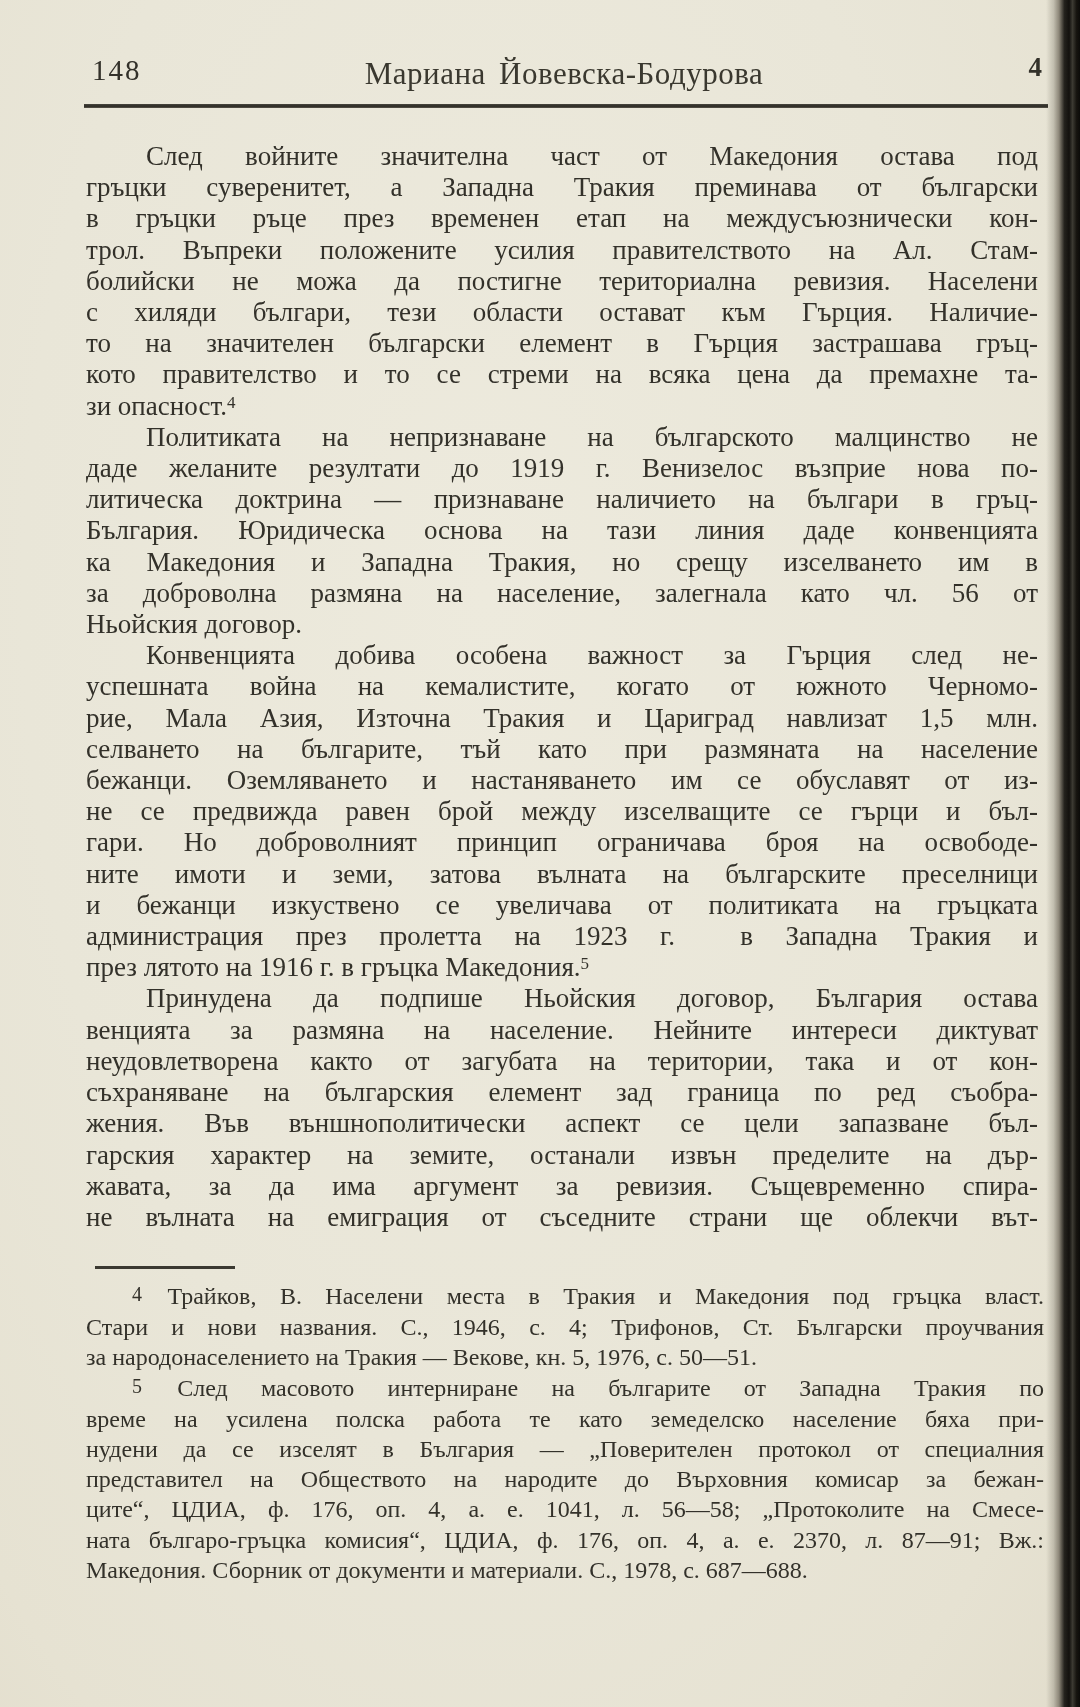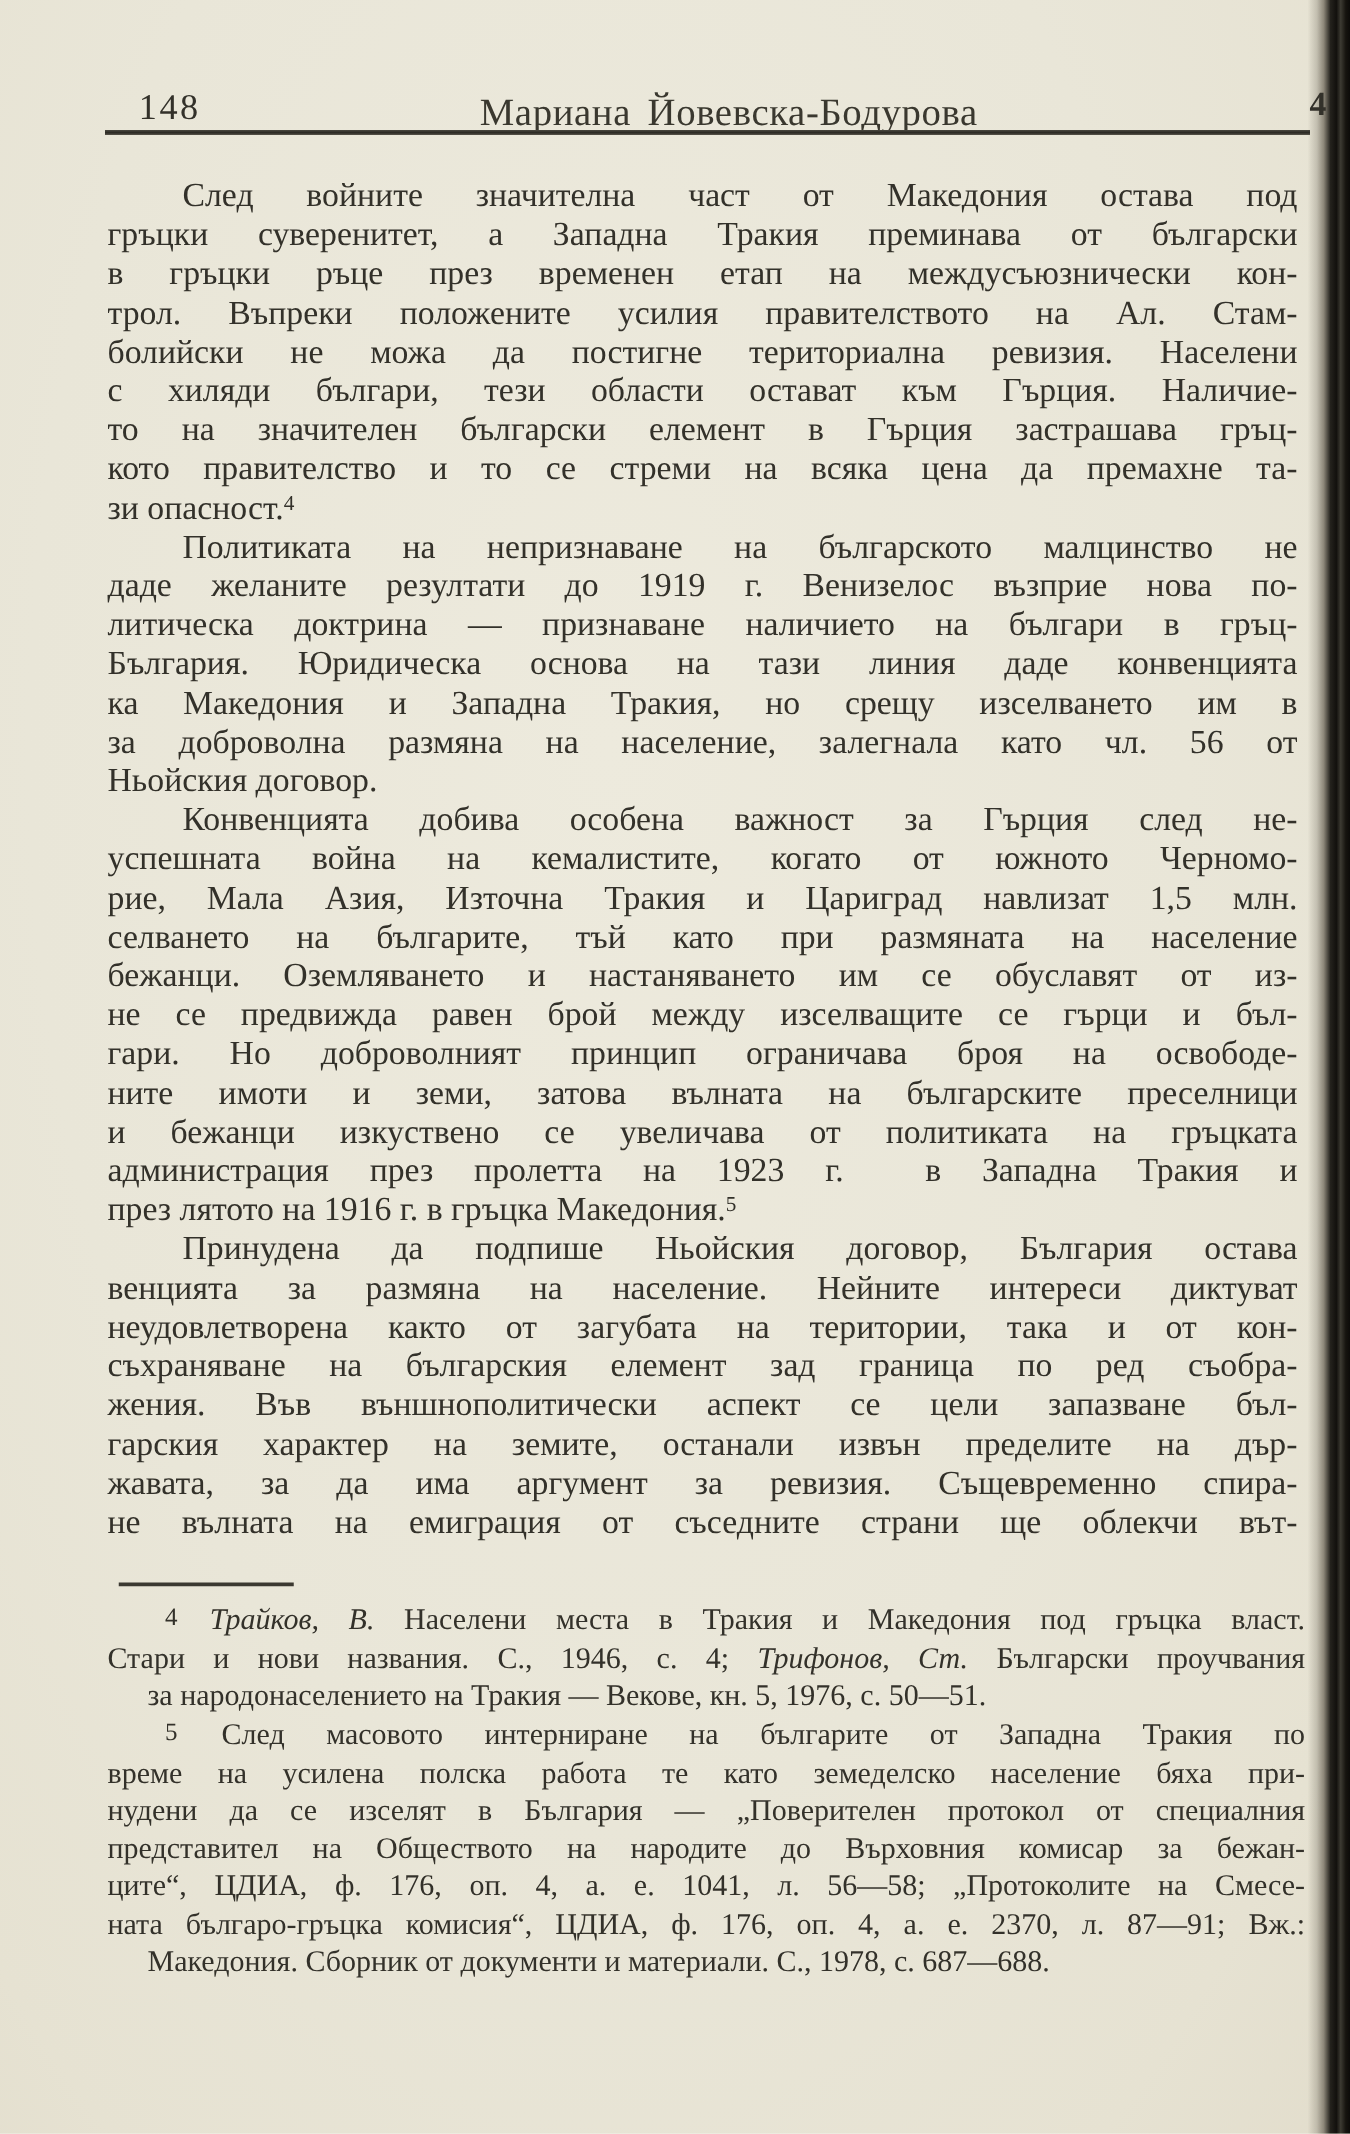--- a/index.html
+++ b/index.html
@@ -12,41 +12,41 @@
     font-family: "Liberation Serif", "DejaVu Serif", serif;
     color: #33312a;
   }
   .scan-edge {
     position: absolute; top: 0; right: 0; width: 34px; height: 100%;
     background: linear-gradient(to right,
       rgba(110,105,92,0) 0%, rgba(110,105,92,0.30) 22%,
       #8d8779 38%, #24221d 54%, #12100d 68%,
       #3c3a32 78%, #16140f 90%, #0c0b09 100%);
   }
-  .header { position: absolute; top: 68px; left: 86px; width: 956px; height: 38px; margin-left: 19px; }
+  .header { position: absolute; top: 52px; left: 86px; width: 956px; height: 38px; }
   .pagenum { position: absolute; left: 6px; top: 2px; font-size: 29px; letter-spacing: 2px; }
   .runtitle {
     position: absolute; left: 0; right: 0; top: 4px; text-align: center;
     font-size: 31px; letter-spacing: 0.5px; word-spacing: 5px; color: #3a382f;
   }
   .corner { position: absolute; right: 0px; top: 0px; font-size: 27px; font-weight: bold; }
   .rule {
     position: absolute; left: 84px; top: 104px; width: 964px; height: 4px;
     background: linear-gradient(to bottom, #4a4840 0%, #2b2923 55%, #5a564c 100%);
   }
   .body-text { position: absolute; left: 86px; top: 141px; width: 952px; font-size: 27px; line-height: 31.2px; }
   .bline { text-align: justify; text-align-last: justify; }
   .bline.first { text-indent: 60px; }
   .bline.plast { text-align-last: left; }
   .fnsep { position: absolute; left: 95px; top: 1266px; width: 140px; height: 3px; background: #3b3931; }
   .footnotes { position: absolute; left: 86px; top: 1281px; width: 958px; font-size: 24px; line-height: 30.2px; }
   .fline { text-align: justify; text-align-last: justify; }
   .fline.first { text-indent: 46px; }
-  .fline.plast { text-align-last: left; margin-left: 32px; }
-  .it { font-style: italic; }
+  .fline.plast { text-align-last: left; }
+  .it { }
   .fnnum { font-size: 20px; position: relative; top: -3px; padding-right: 2px; }
   .sup { font-size: 17px; vertical-align: 7px; line-height: 0; }
 </style>
 </head>
 <body>
 
 <div class="page">
   <div class="scan-edge"></div>
 
   <header class="header">

